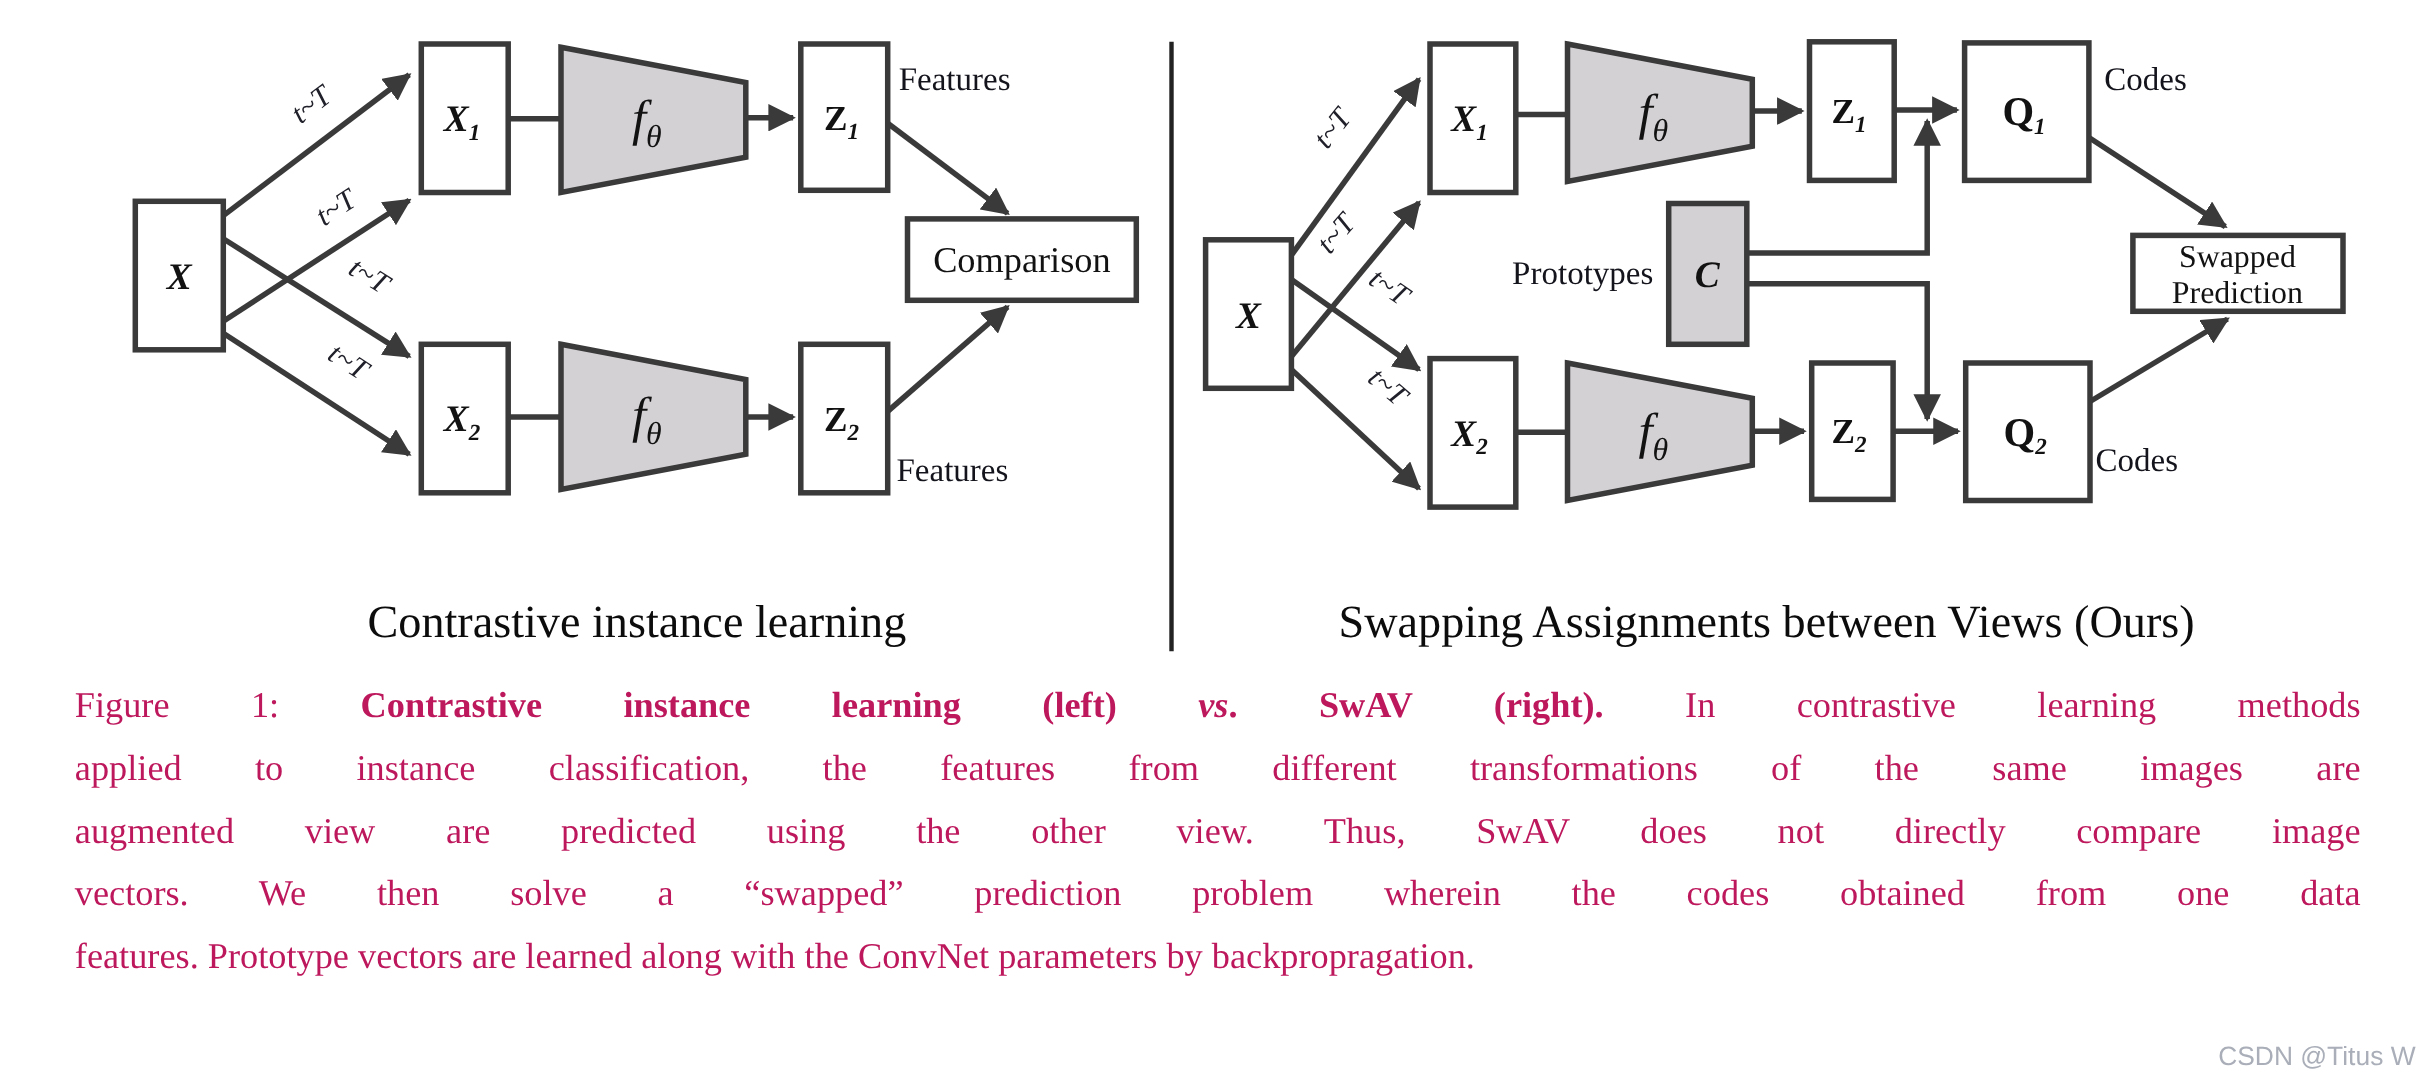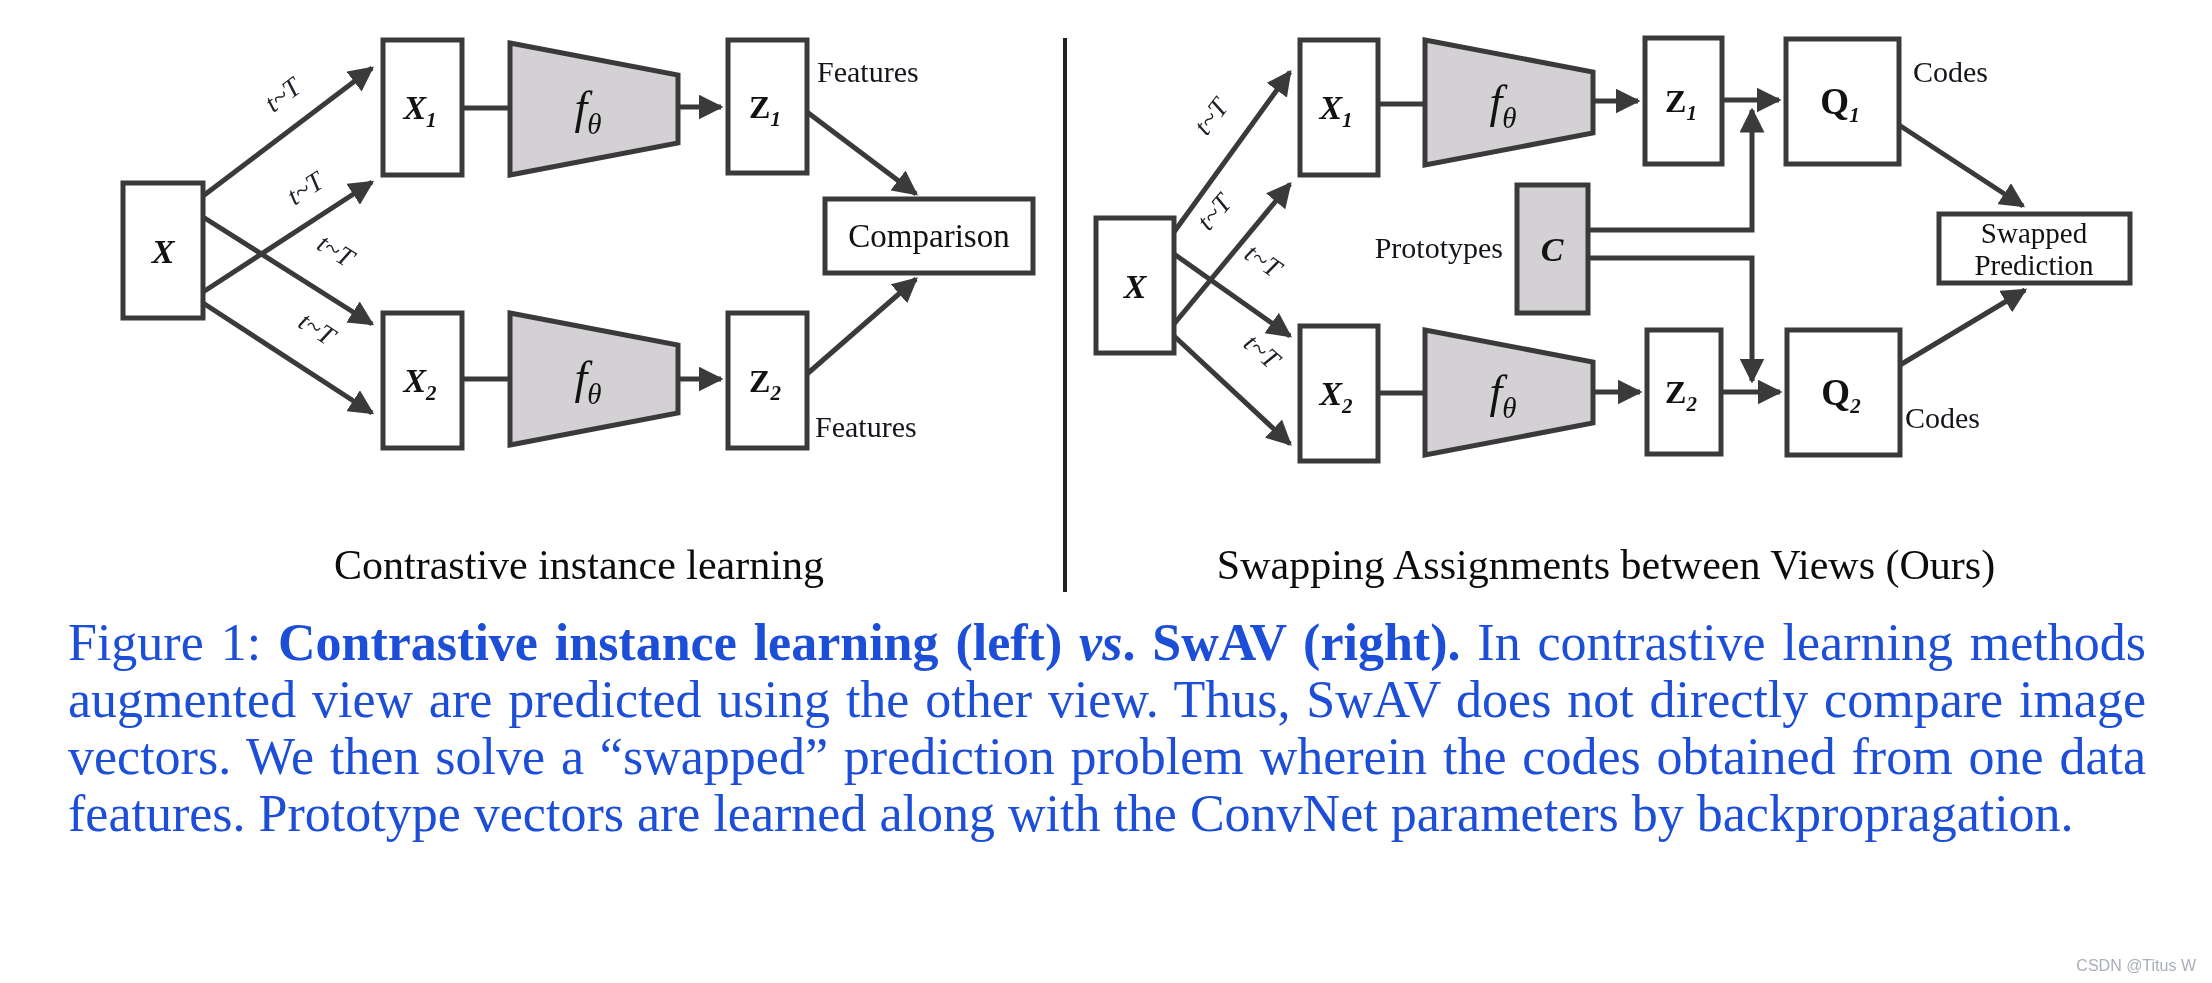--- a/index.html
+++ b/index.html
@@ -24,31 +24,31 @@
   .fig-cap  { font:400 42px "Liberation Serif", serif; fill:#0c0c0c; text-anchor:middle; }
 
   .shape    { fill:#ffffff; stroke:#3a3a3a; stroke-width:5; }
   .shaded   { fill:#d4d1d4; stroke:#3a3a3a; stroke-width:5; }
   .wire     { stroke:#3a3a3a; stroke-width:5; fill:none; }
   .divider  { stroke:#222222; stroke-width:4; }
 
   
   .caption-block {
     position:absolute; left:68px; top:614px; width:2078px;
-    font-size:52px; line-height:57px; color:#1d4ed8;
+    font-size:33px; line-height:57px; color:#be185d;
   }
   .cap-line { white-space:nowrap; height:57px; }
   .cap-line.just { text-align:justify; text-align-last:justify; white-space:normal; }
   .seg-r  { font-weight:400; }
   .seg-b  { font-weight:700; }
   .seg-bi { font-weight:700; font-style:italic; }
 
   .watermark {
     position:absolute; right:16px; bottom:8px;
-    font-family:"Liberation Sans", sans-serif; font-size:16px; color:#a9aeb8;
+    font-family:"Liberation Sans", sans-serif; font-size:24px; color:#a9aeb8;
   }
 </style>
 </head>
 <body>
 
 <div class="stage">
 
   <svg width="2212" height="610" viewBox="0 0 2212 610" style="position:absolute;left:0;top:0;">
     <defs>
       <marker id="ah" viewBox="0 0 10 10" refX="9" refY="5" markerWidth="5" markerHeight="5" orient="auto">
@@ -156,19 +156,20 @@
       <text class="ann" x="1503" y="258" text-anchor="end">Prototypes</text>
       <text class="ann" x="1913" y="82">Codes</text>
       <text class="ann" x="1905" y="428">Codes</text>
 
       <text class="fig-cap" x="1606" y="579">Swapping Assignments between Views (Ours)</text>
     </g>
   </svg>
 
   <div class="caption-block">
       <div class="cap-line just"><span class="seg-r">Figure 1: </span><span class="seg-b">Contrastive instance learning (left) </span><span class="seg-bi">vs</span><span class="seg-b">. SwAV (right).</span><span class="seg-r"> In contrastive learning methods</span></div>
+      <div class="cap-line just"><span class="seg-r">applied to instance classification, the features from different transformations of the same images are</span></div>
       <div class="cap-line just"><span class="seg-r">augmented view are predicted using the other view. Thus, SwAV does not directly compare image</span></div>
       <div class="cap-line just"><span class="seg-r">vectors. We then solve a “swapped” prediction problem wherein the codes obtained from one data</span></div>
       <div class="cap-line"><span class="seg-r">features. Prototype vectors are learned along with the ConvNet parameters by backpropragation.</span></div>
     </div>
 
   <div class="watermark">CSDN @Titus W</div>
 </div>
 
 </body></html>

